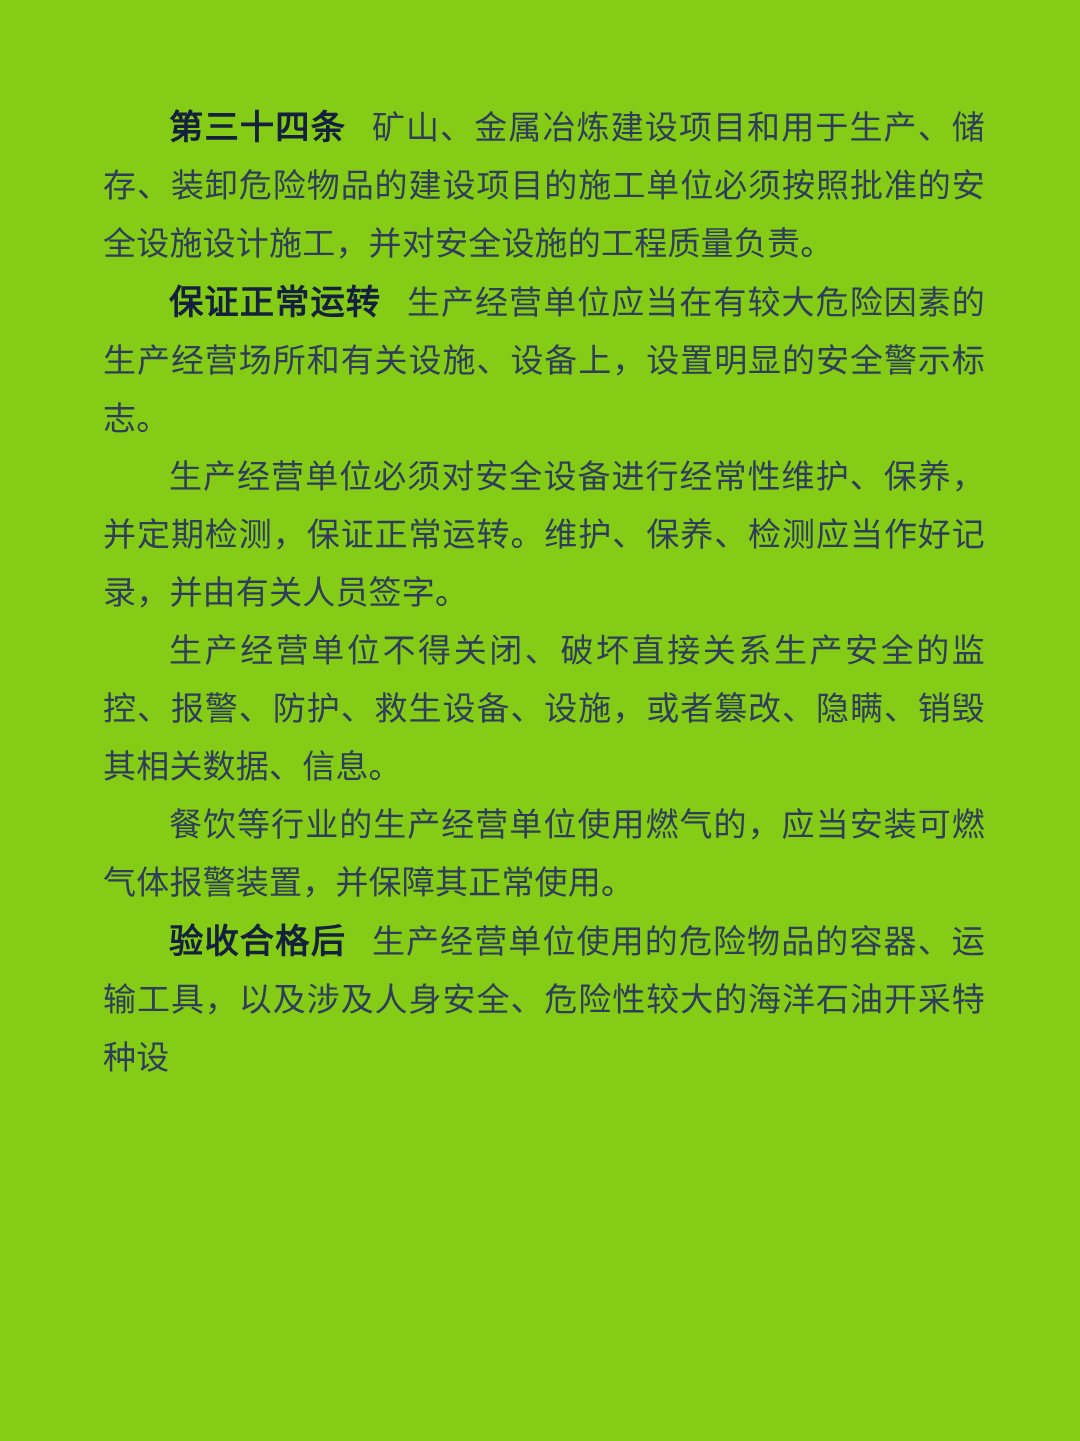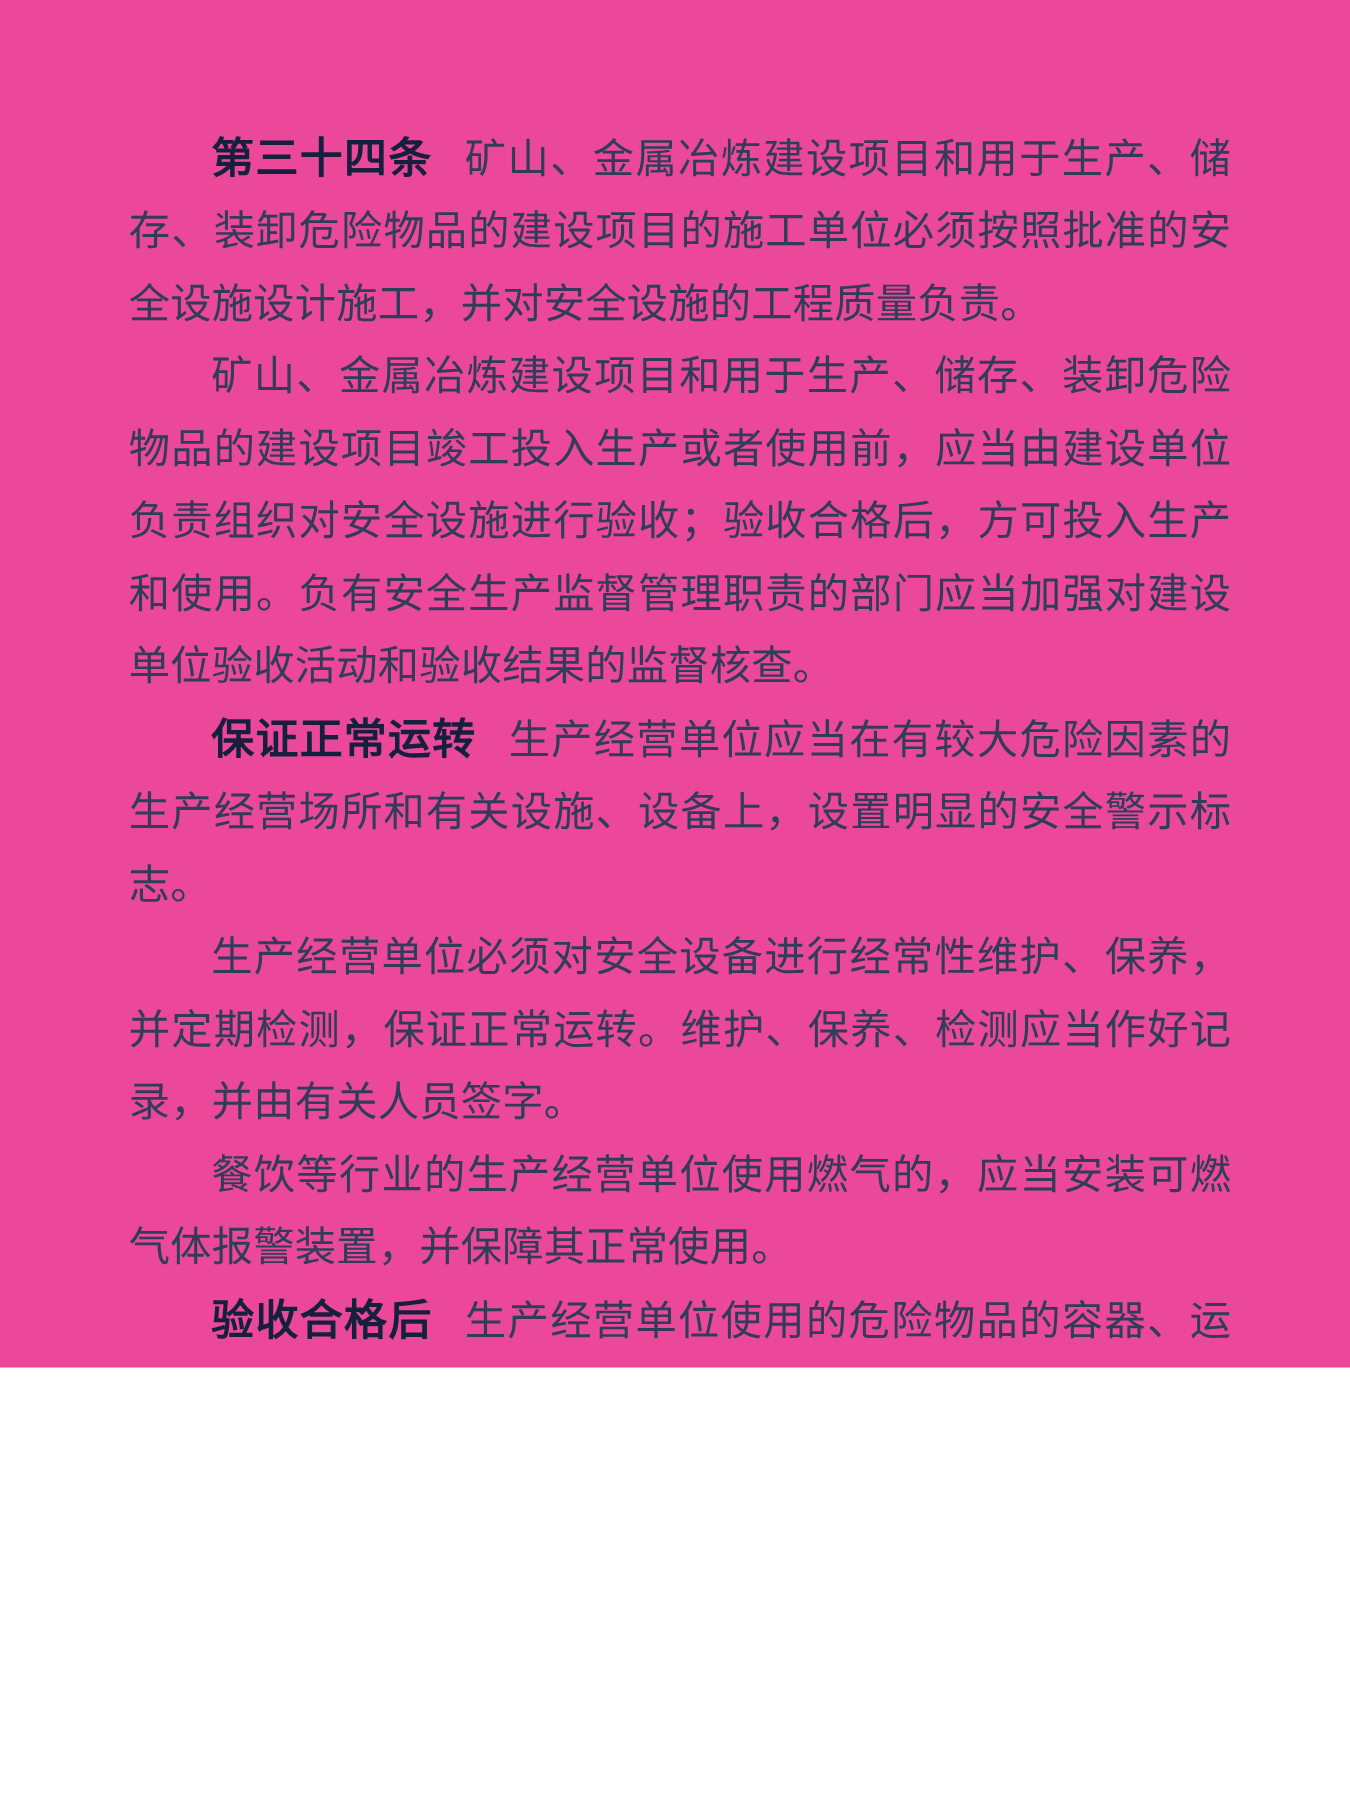--- a/index.html
+++ b/index.html
@@ -8,23 +8,23 @@
   }
   body {
     width: 1080px;
     height: 1441px;
     background: #ffffff;
     overflow: hidden;
   }
   .page {
     box-sizing: border-box;
     width: 1080px;
-    height: 1094px;
+    height: 1441px;
     padding: 98px 95px 32px 103px;
-    background: #ec4899;
+    background: #84cc16;
     overflow: hidden;
   }
   .para {
     margin: 0;
     font-family: "Liberation Serif", "DejaVu Serif", serif;
     font-size: 33px;
     line-height: 58px;
     letter-spacing: 0.2px;
     color: #303d5a;
     text-align: justify;
@@ -45,25 +45,25 @@
     margin: 0;
   }
 </style>
 </head>
 <body>
 
 <div class="page">
 
   <p class="para"><span class="article-no">第三十四条</span><span>矿山、金属冶炼建设项目和用于生产、储存、装卸危险物品的建设项目的施工单位必须按照批准的安全设施设计施工，并对安全设施的工程质量负责。</span></p>
 
-  <p class="para"><span>矿山、金属冶炼建设项目和用于生产、储存、装卸危险物品的建设项目竣工投入生产或者使用前，应当由建设单位负责组织对安全设施进行验收；验收合格后，方可投入生产和使用。负有安全生产监督管理职责的部门应当加强对建设单位验收活动和验收结果的监督核查。</span></p>
 
   <p class="para"><span class="article-no">保证正常运转</span><span>生产经营单位应当在有较大危险因素的生产经营场所和有关设施、设备上，设置明显的安全警示标志。</span></p>
 
 
   <p class="para"><span>生产经营单位必须对安全设备进行经常性维护、保养，并定期检测，保证正常运转。维护、保养、检测应当作好记录，并由有关人员签字。</span></p>
 
+  <p class="para"><span>生产经营单位不得关闭、破坏直接关系生产安全的监控、报警、防护、救生设备、设施，或者篡改、隐瞒、销毁其相关数据、信息。</span></p>
 
   <p class="para"><span>餐饮等行业的生产经营单位使用燃气的，应当安装可燃气体报警装置，并保障其正常使用。</span></p>
 
   <p class="para"><span class="article-no">验收合格后</span><span>生产经营单位使用的危险物品的容器、运输工具，以及涉及人身安全、危险性较大的海洋石油开采特种设</span></p>
 
 </div>
 
 </body></html>

